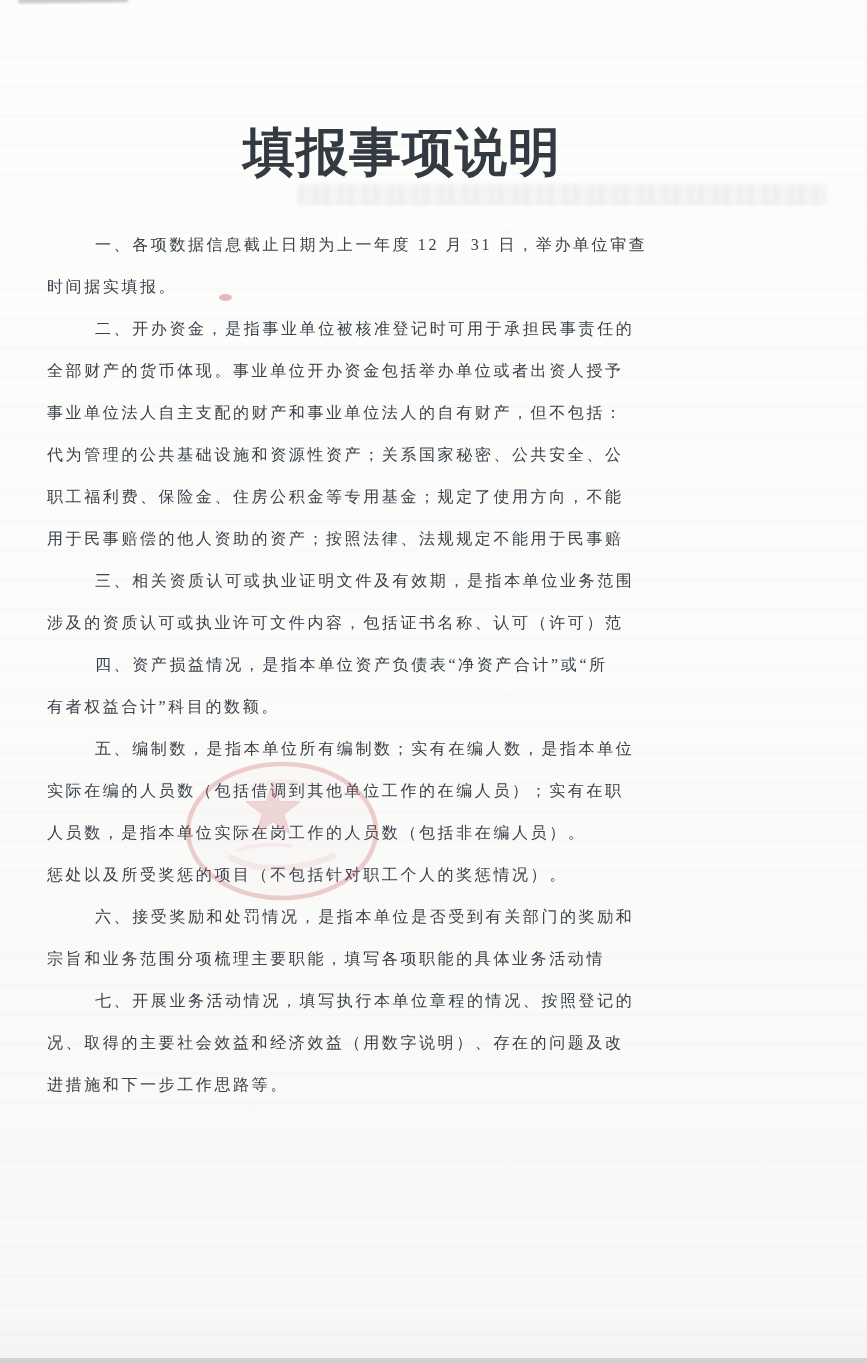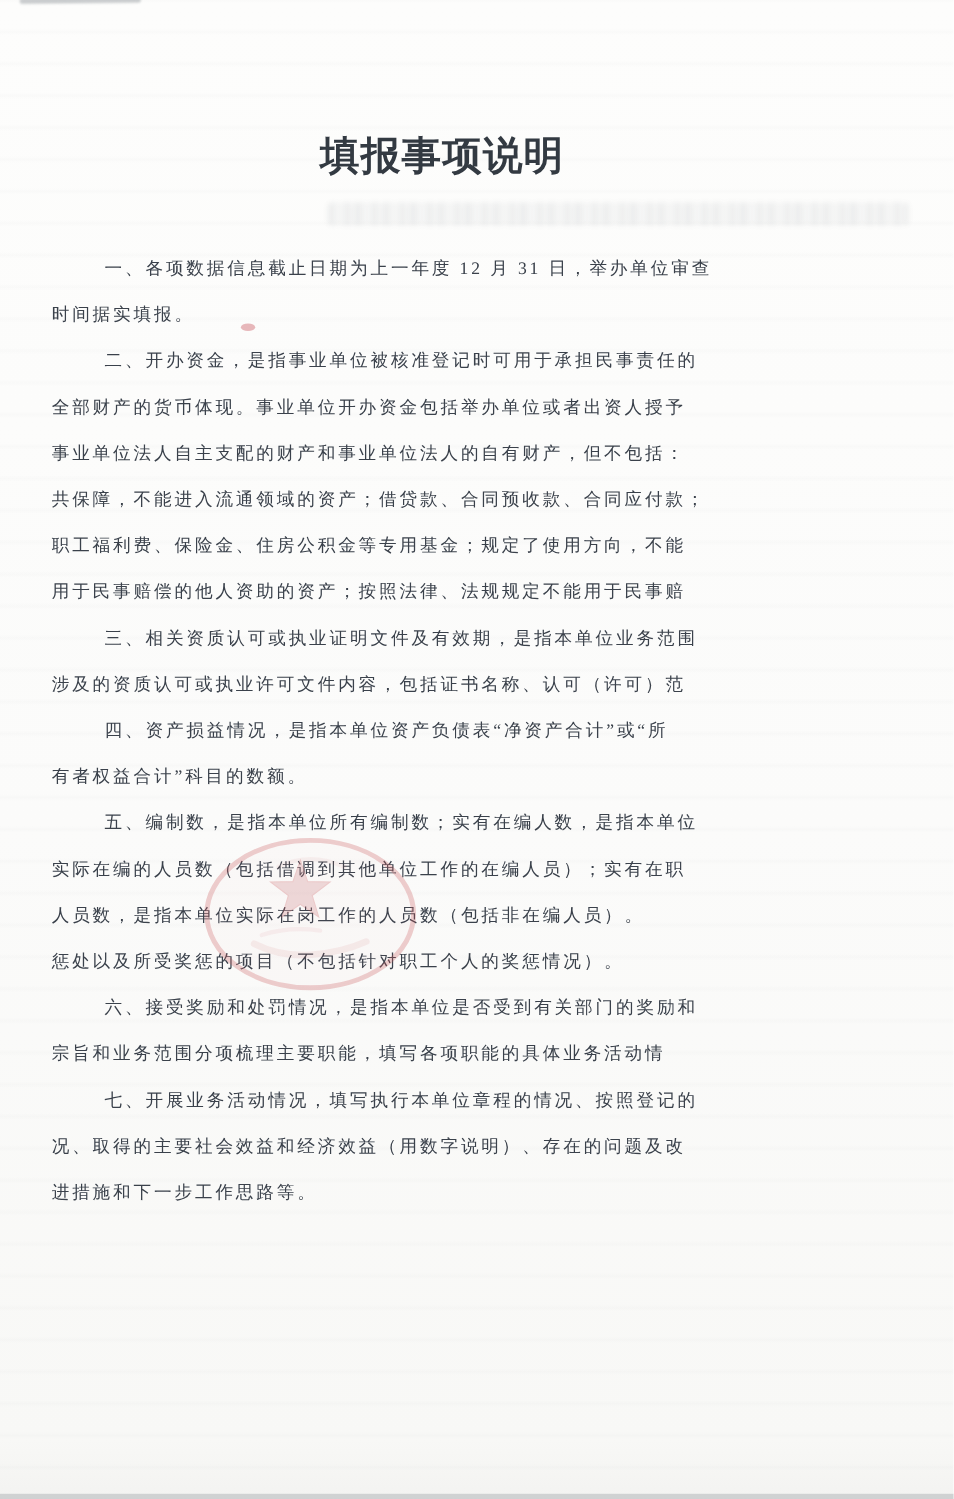--- a/index.html
+++ b/index.html
@@ -41,21 +41,21 @@
     width: 867px; height: 5px;
     background: #bdc0c2;
     opacity: 0.65;
   }
   .title {
     position: absolute;
     left: 402px;
     top: 118px;
     transform: translateX(-50%);
     margin: 0;
-    font-size: 36px;
+    font-size: 52px;
     font-weight: 700;
     letter-spacing: 1px;
     color: #333a42;
     white-space: nowrap;
   }
   .ghost-band {
     position: absolute;
     left: 298px; top: 184px;
     width: 528px; height: 21px;
     background: repeating-linear-gradient(90deg,
@@ -111,21 +111,21 @@
   <h1 class="title">填报事项说明</h1>
 
   <div class="ghost-band"></div>
 
   <div class="doc-body">
       <div class="line indent">一、各项数据信息截止日期为上一年度 12 月 31 日，举办单位审查</div>
       <div class="line">时间据实填报。</div>
       <div class="line indent">二、开办资金，是指事业单位被核准登记时可用于承担民事责任的</div>
       <div class="line">全部财产的货币体现。事业单位开办资金包括举办单位或者出资人授予</div>
       <div class="line">事业单位法人自主支配的财产和事业单位法人的自有财产，但不包括：</div>
-      <div class="line">共保障，不能进入流通领域的资产；借贷款、合同预收款、合同应付款；</div>
+      <div class="line">代为管理的公共基础设施和资源性资产；关系国家秘密、公共安全、公</div>
       <div class="line">职工福利费、保险金、住房公积金等专用基金；规定了使用方向，不能</div>
       <div class="line">用于民事赔偿的他人资助的资产；按照法律、法规规定不能用于民事赔</div>
       <div class="line indent">三、相关资质认可或执业证明文件及有效期，是指本单位业务范围</div>
       <div class="line">涉及的资质认可或执业许可文件内容，包括证书名称、认可（许可）范</div>
       <div class="line indent">四、资产损益情况，是指本单位资产负债表“净资产合计”或“所</div>
       <div class="line">有者权益合计”科目的数额。</div>
       <div class="line indent">五、编制数，是指本单位所有编制数；实有在编人数，是指本单位</div>
       <div class="line">实际在编的人员数（包括借调到其他单位工作的在编人员）；实有在职</div>
       <div class="line">人员数，是指本单位实际在岗工作的人员数（包括非在编人员）。</div>
       <div class="line">惩处以及所受奖惩的项目（不包括针对职工个人的奖惩情况）。</div>

